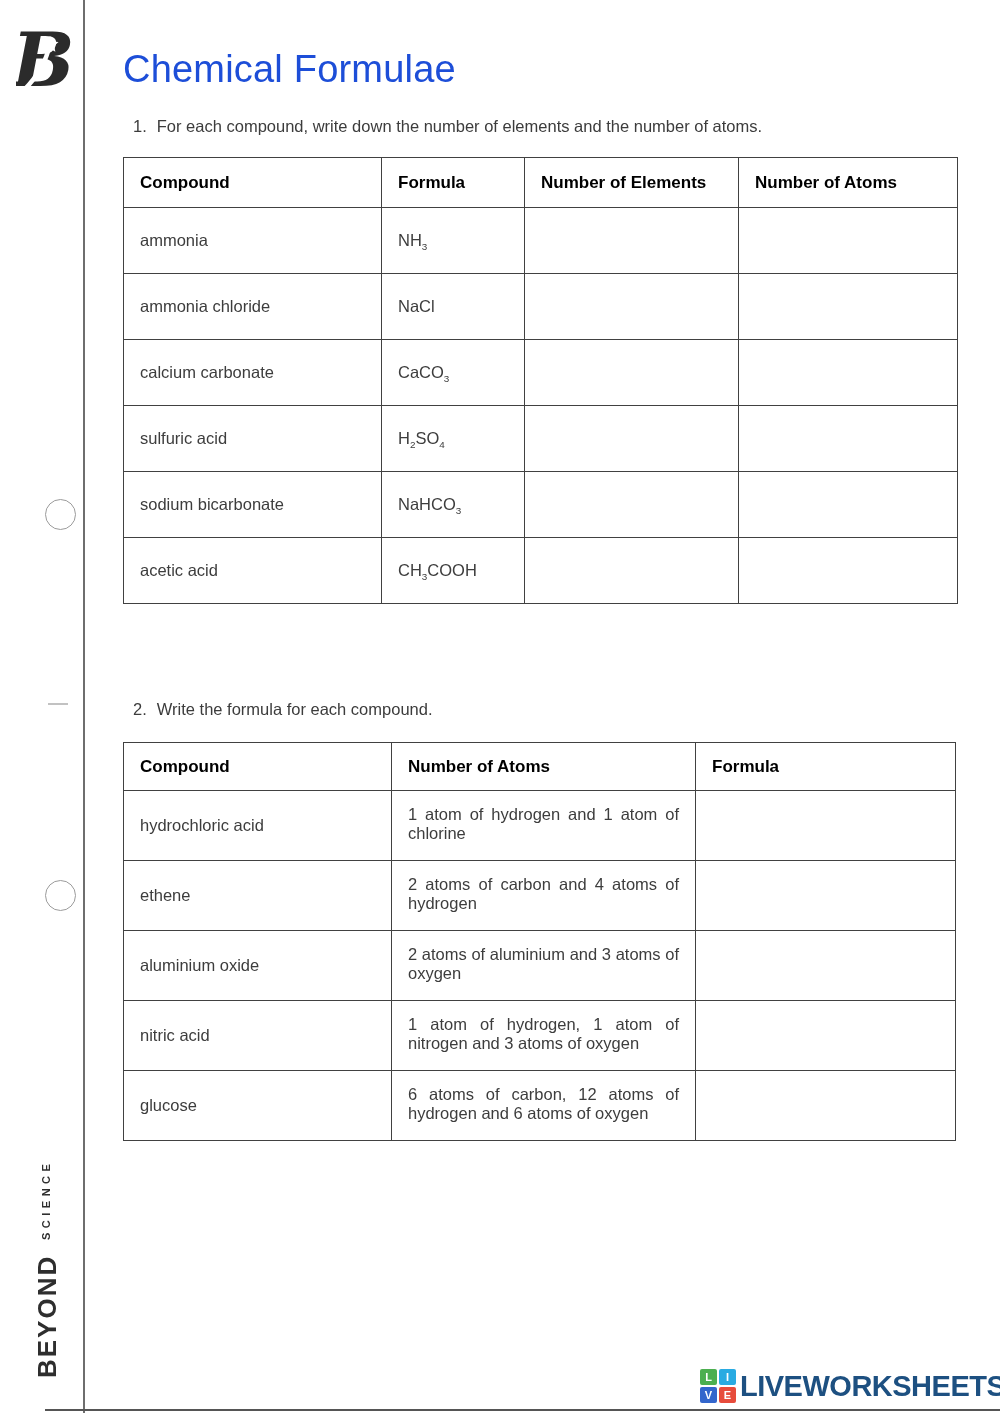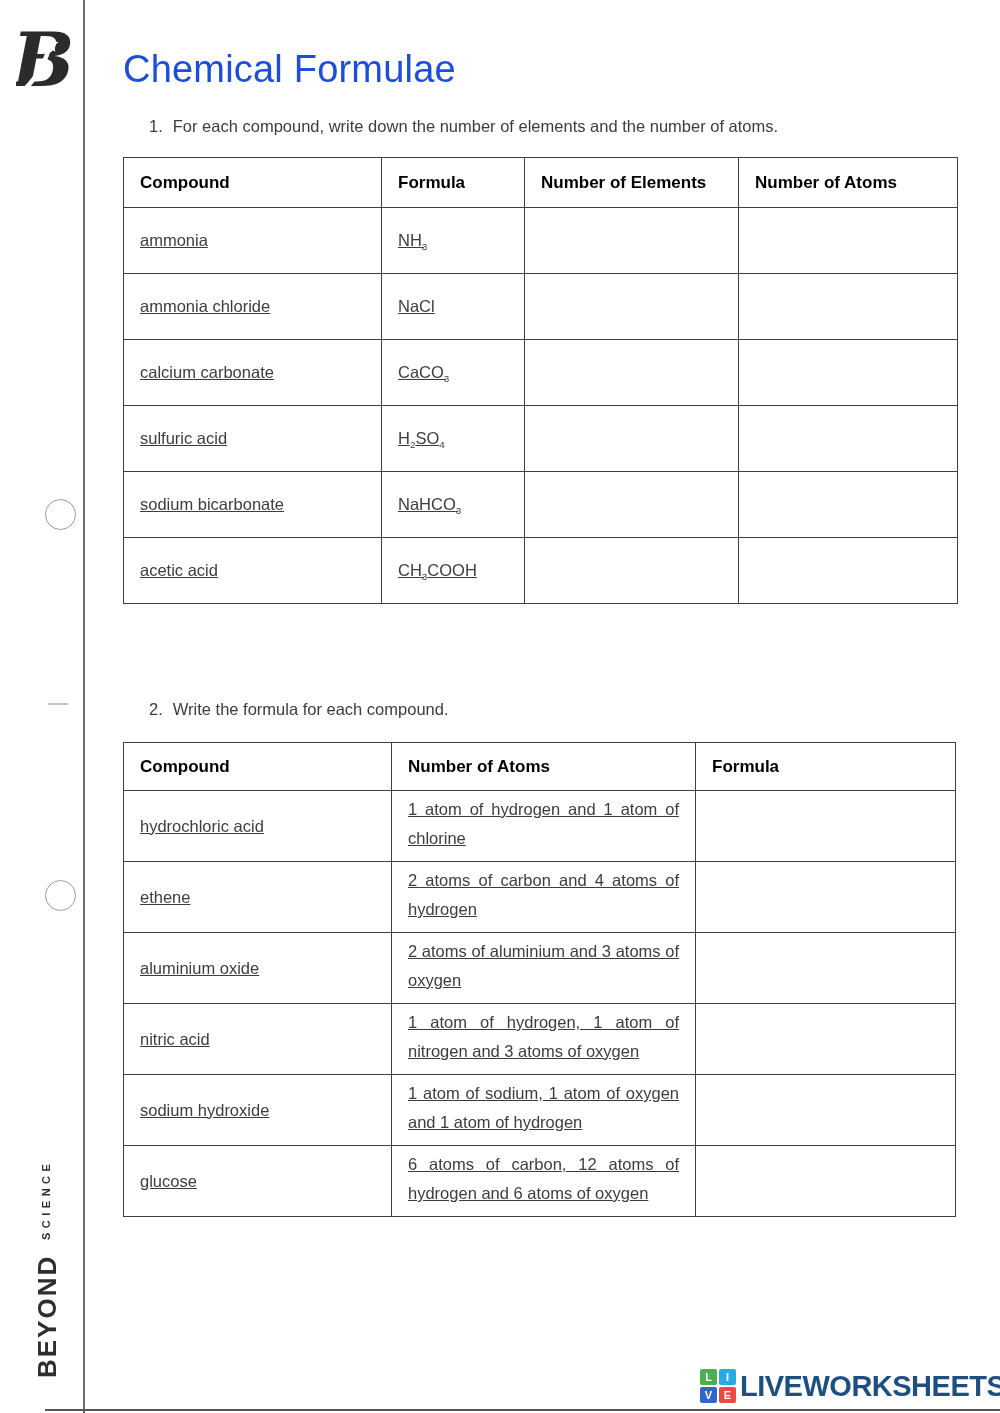--- a/index.html
+++ b/index.html
@@ -21,40 +21,40 @@
   
   .brand-logo { position:absolute; left:16px; top:24px; width:56px; height:72px; }
   
   .brand-vertical { position:absolute; left:32px; top:1378px; transform:rotate(-90deg); transform-origin:0 0; white-space:nowrap; }
   .brand-beyond { font-size:26px; font-weight:800; letter-spacing:2px; color:#2e2e2e; }
   .brand-science { position:absolute; left:40px; top:1240px; transform:rotate(-90deg); transform-origin:0 0; white-space:nowrap;
                    font-size:11px; font-weight:700; letter-spacing:4.5px; color:#2e2e2e; }
 
   
   .page-title { position:absolute; left:123px; top:48px; font-size:38px; font-weight:400; color:#1d4ed8; letter-spacing:0.2px; }
-  .question { position:absolute; left:133px; font-size:16.5px; color:#3c3c3c;margin-left:16px; }
+  .question { position:absolute; left:133px; font-size:16.5px; color:#3c3c3c; }
   .q1 { top:117px; }
   .q2 { top:700px; }
   .q-num { display:inline-block; margin-right:10px; }
 
   table { border-collapse:collapse; position:absolute; left:123px; table-layout:fixed; background:#fff; }
   th, td { border:1.5px solid #414141; vertical-align:middle; text-align:left; padding:6px 16px; }
   th { font-size:17px; font-weight:700; color:#000000; }
-  td { font-size:16.5px; color:#3d3d3d;text-decoration:underline; }
+  td { font-size:16.5px; color:#3d3d3d; }
 
   .table1 { top:157px; width:834px; }
   .table1 th { height:50px; }
   .table1 td { height:66px; }
   .t1-c0 { width:258px; } .t1-c1 { width:143px; } .t1-c2 { width:214px; } .t1-c3 { width:219px; }
 
   .table2 { top:742px; width:832px; }
   .table2 th { height:48px; }
   .table2 td { height:70px; }
   .t2-c0 { width:268px; } .t2-c1 { width:304px; } .t2-c2 { width:260px; }
-  .atoms-cell { text-align:justify; line-height:29px; padding-top:4px; padding-bottom:8px; }
+  .atoms-cell { text-align:justify; line-height:19px; padding-top:4px; padding-bottom:8px; }
 
   sub { font-size:0.6em; vertical-align:-0.45em; line-height:0; }
 
   
   .lw-logo { position:absolute; left:700px; top:1369px; display:flex; align-items:center; }
   .lw-squares { display:grid; grid-template-columns:17px 17px; grid-template-rows:16px 16px; gap:2px; margin-right:4px; }
   .lw-sq { display:flex; align-items:center; justify-content:center; color:#fff; font-size:11px; font-weight:800; border-radius:2px; }
   .lw-text { font-size:29px; font-weight:800; letter-spacing:-0.5px; }
 </style>
 </head>
@@ -165,25 +165,20 @@
       <td>aluminium oxide</td>
       <td class="atoms-cell">2 atoms of aluminium and 3 atoms of oxygen</td>
       <td></td>
     </tr>
     <tr>
       <td>nitric acid</td>
       <td class="atoms-cell">1 atom of hydrogen, 1 atom of nitrogen and 3 atoms of oxygen</td>
       <td></td>
     </tr>
     <tr>
-      <td>sodium hydroxide</td>
-      <td class="atoms-cell">1 atom of sodium, 1 atom of oxygen and 1 atom of hydrogen</td>
-      <td></td>
-    </tr>
-    <tr>
       <td>glucose</td>
       <td class="atoms-cell">6 atoms of carbon, 12 atoms of hydrogen and 6 atoms of oxygen</td>
       <td></td>
     </tr>
   </tbody>
 </table>
 
 <div class="lw-logo">
   <div class="lw-squares">
     <div class="lw-sq" id="lw-sq-0" style="background: rgb(76, 175, 80);">L</div>

